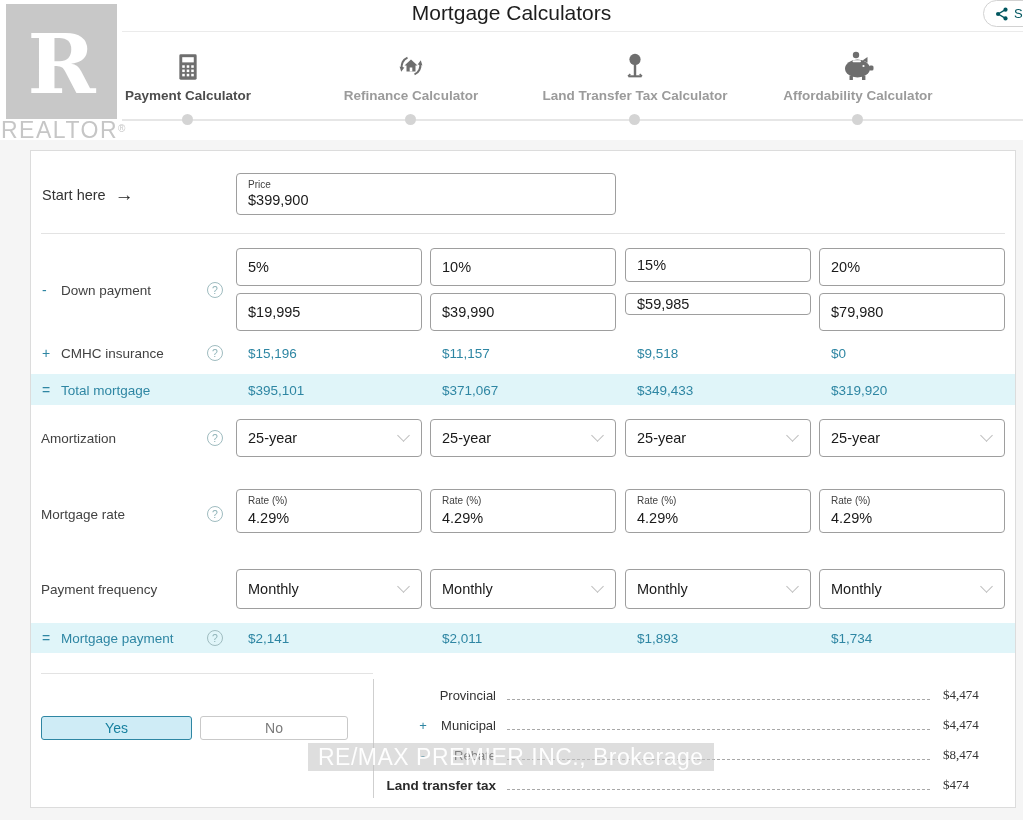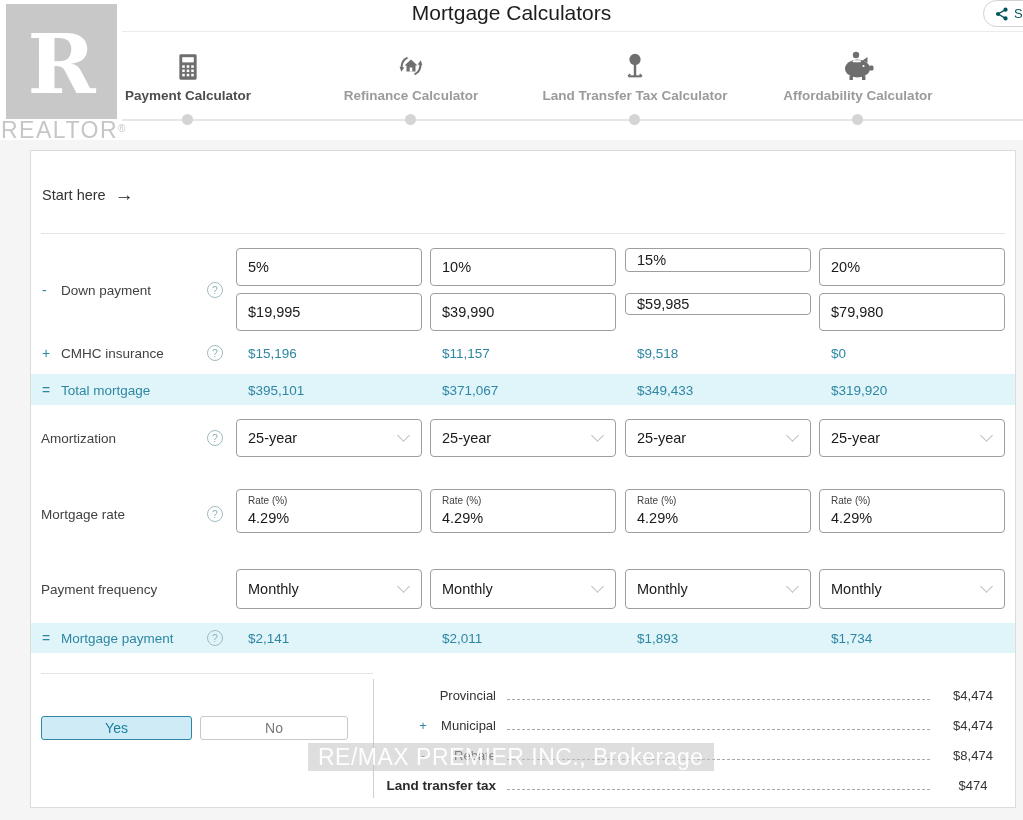--- a/index.html
+++ b/index.html
@@ -81,21 +81,21 @@
   .btn-no  { left:169px; width:148px; background:#fff; border:1px solid #c9c9c9; color:#7a7a7a; }
   .vdivider { position:absolute; left:342px; top:528px; width:1px; height:119px; background:#cfcfcf; }
 
   
   .tax-row { position:absolute; left:330px; width:642px; height:20px;
              display:flex; align-items:center; }
   .tax-sign { position:absolute; left:55px; color:#2e86a3; font-size:13px; width:14px; text-align:center; }
   .tax-label { width:135px; text-align:right; font-size:13px; color:#333; }
   .tax-label.big { font-size:13.5px; color:#2b2b2b;font-weight:bold; }
   .leader { flex:1; border-bottom:1px dashed #a8a8a8; margin:0 13px 0 11px; transform:translateY(4px); }
-  .tax-value { width:60px; text-align:center; font-size:13px; color:#333; }
+  .tax-value { width:60px; text-align:left; font-size:13px; color:#333;font-family:Liberation Serif, serif; }
 
   .watermark { position:absolute; left:277px; top:592px; height:28px; z-index:5;
                background:rgba(194,194,194,0.55); color:rgba(255,255,255,0.95);
                font-size:23px; line-height:28px; padding:0 10px; white-space:nowrap;
                letter-spacing:0.5px; }
 </style>
 </head>
 <body>
 
 <div class="page-title">Mortgage Calculators</div>
@@ -191,30 +191,34 @@
   <div class="logo-text"><span>REALTOR</span><span class="logo-reg">®</span></div>
 </div>
 
 <div class="card">
 
   <div class="start-label">
     <span>Start here</span>
     <span class="start-arrow">→</span>
   </div>
 
+  <div class="field c1" style="top:22px; width:380px; height:42px;">
+    <span class="flabel">Price</span>
+    <span class="fvalue">$399,900</span>
+  </div>
 
   <div class="divider" style="top:82px; left:10px; width:964px;"></div>
 
   <div class="input-box c1 colw" style="top:97px; height:38px;">
       <span>5%</span>
     </div>
   <div class="input-box c2 colw" style="top:97px; height:38px;">
       <span>10%</span>
     </div>
-  <div class="input-box c3 colw" style="top:97px; height:24px;">
+  <div class="input-box c3 colw" style="top:97px; height:34px;">
       <span>15%</span>
     </div>
   <div class="input-box c4 colw" style="top:97px; height:38px;">
       <span>20%</span>
     </div>
 
   <div class="input-box c1 colw" style="top:142px; height:38px;">
       <span>$19,995</span>
     </div>
   <div class="input-box c2 colw" style="top:142px; height:38px;">

